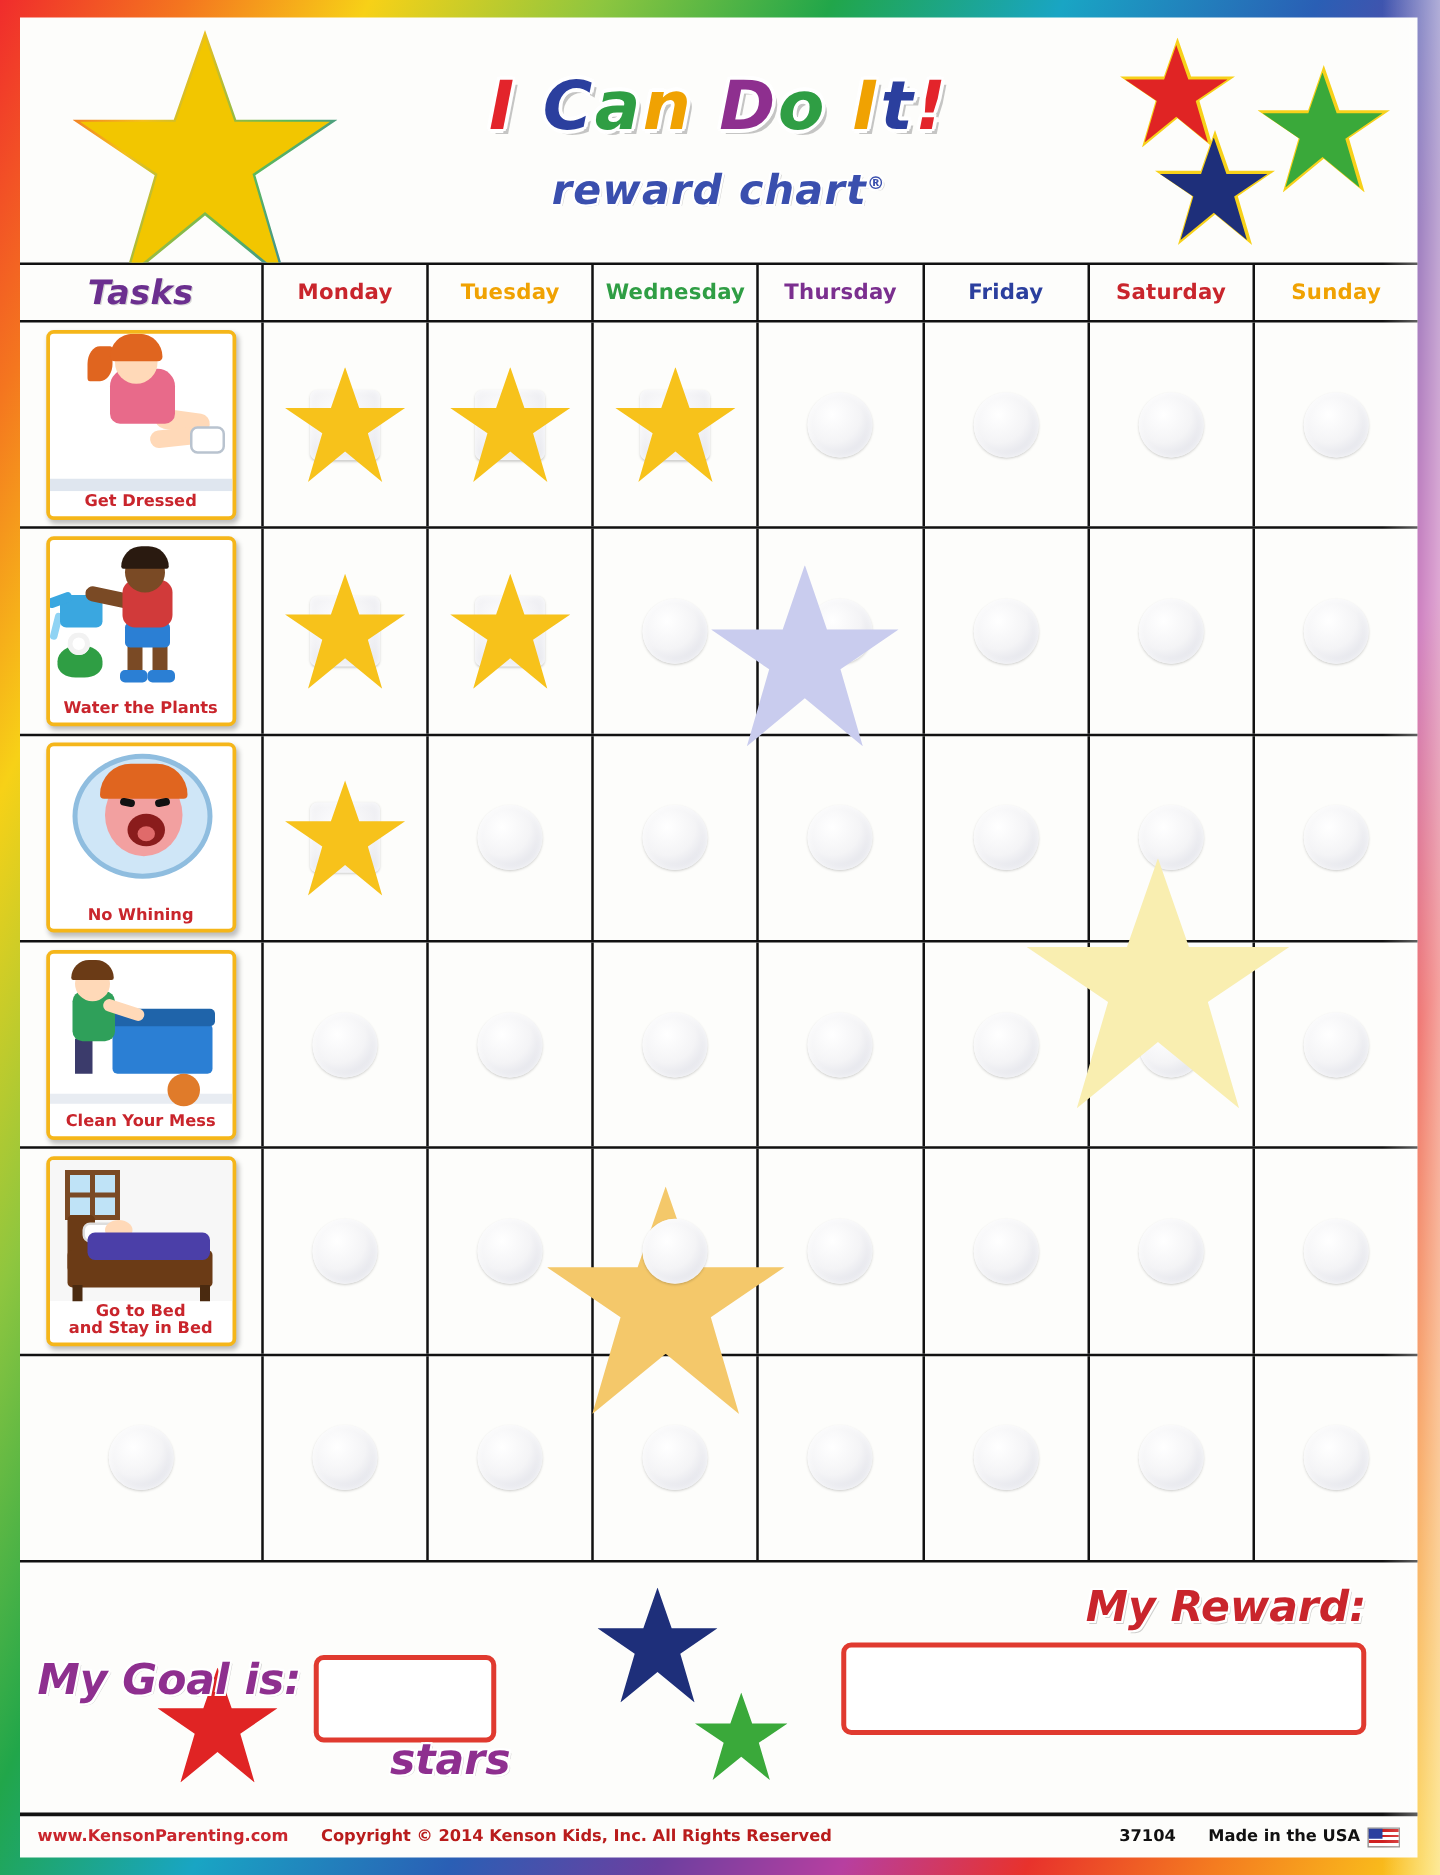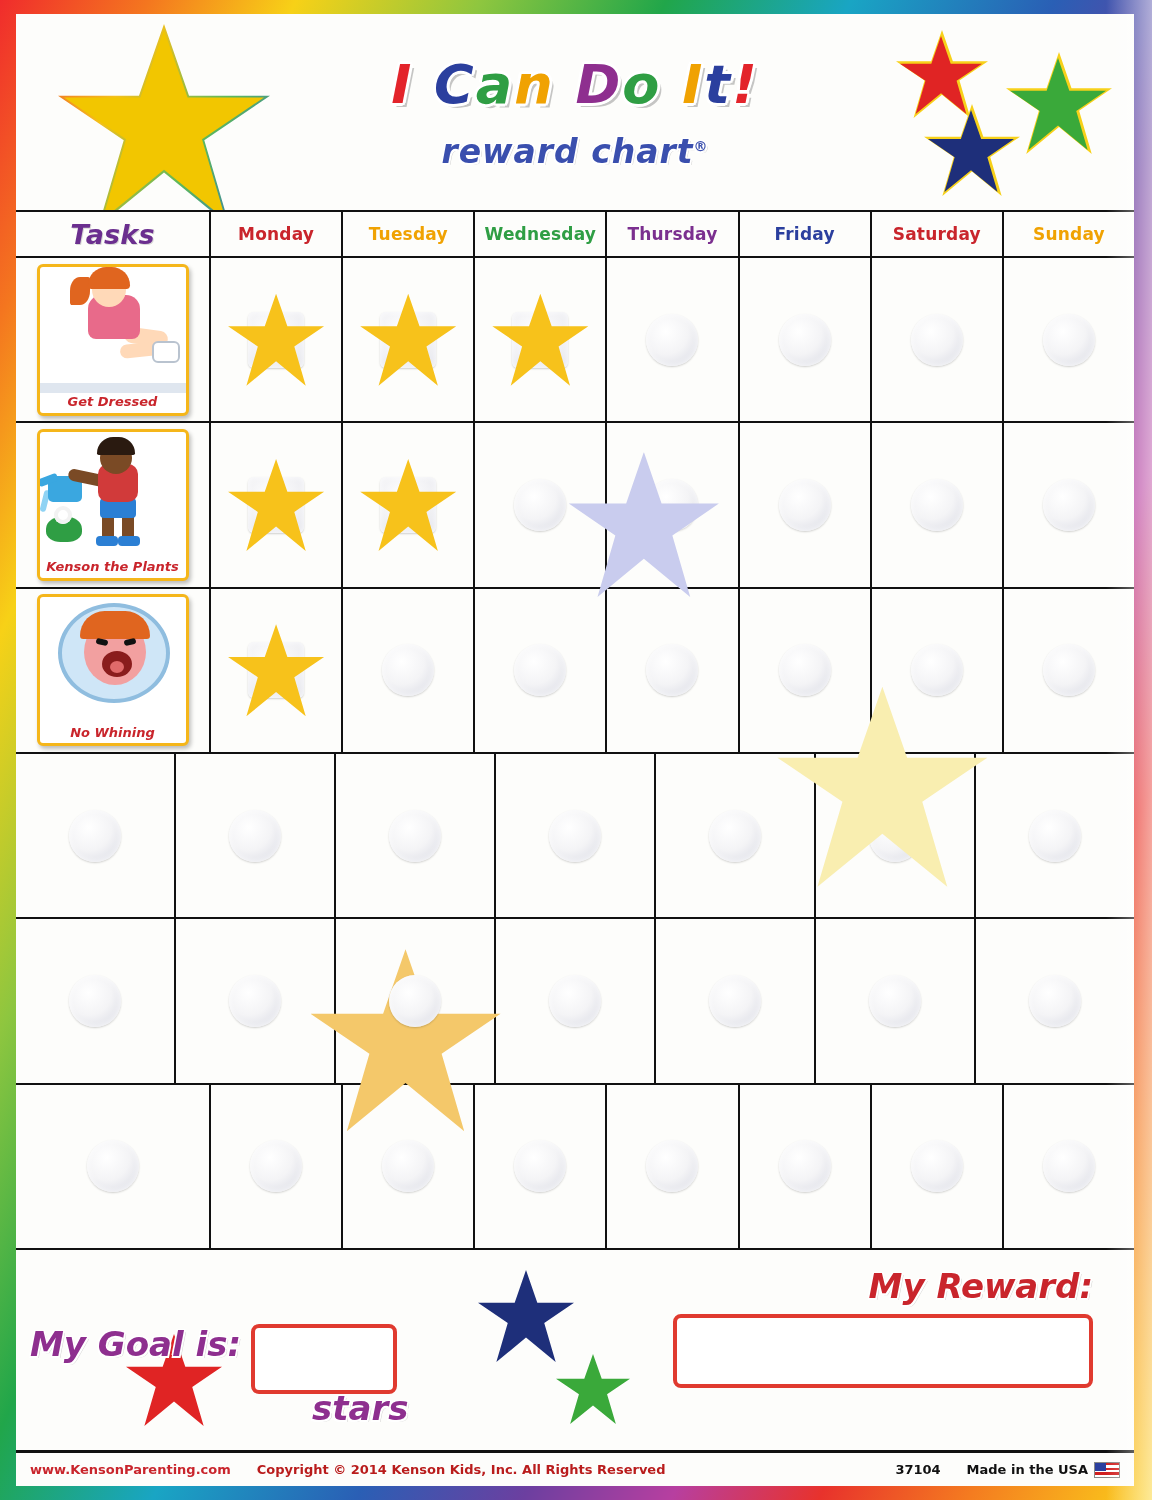--- a/index.html
+++ b/index.html
@@ -257,21 +257,20 @@
     border: 3px solid #f5b61a;
     border-radius: 6px;
     box-shadow: 2px 3px 4px rgba(0,0,0,0.25);
     display: flex;
     flex-direction: column;
     align-items: center;
     justify-content: flex-start;
     box-sizing: border-box;
     overflow: hidden;
     position: relative;
-    font-style: italic;
   }
   .task-art {
     flex: 1 1 auto;
     width: 100%;
     position: relative;
     overflow: hidden;
   }
   .task-label {
     flex: 0 0 auto;
     width: 100%;
@@ -519,21 +518,21 @@
               <div class="fig wp-arm"></div>
               <div class="fig wp-leg l"></div>
               <div class="fig wp-leg r"></div>
               <div class="fig wp-shoe l"></div>
               <div class="fig wp-shoe r"></div>
               <div class="fig wp-shorts"></div>
               <div class="fig wp-body"></div>
               <div class="fig wp-head"></div>
               <div class="fig wp-hair"></div>
             </div>
-            <div class="task-label">Kenson the Plants</div>
+            <div class="task-label">Water the Plants</div>
           </div>
         </div>
         <div class="cell">
           <div class="dot sq"></div>
           <div class="rstar star"></div>
         </div>
         <div class="cell">
           <div class="dot sq"></div>
           <div class="rstar star"></div>
         </div>
@@ -588,20 +587,36 @@
         </div>
         <div class="cell">
           <div class="dot"></div>
         </div>
         <div class="cell">
           <div class="dot"></div>
         </div>
       </div>
 
       <div class="row">
+        <div class="cell task">
+          <div class="task-card">
+            <div class="task-art">
+              <div class="fig cm-floor"></div>
+              <div class="fig cm-box"></div>
+              <div class="fig cm-lid"></div>
+              <div class="fig cm-leg"></div>
+              <div class="fig cm-body"></div>
+              <div class="fig cm-arm"></div>
+              <div class="fig cm-head"></div>
+              <div class="fig cm-hair"></div>
+              <div class="fig cm-ball"></div>
+            </div>
+            <div class="task-label">Clean Your Mess</div>
+          </div>
+        </div>
         <div class="cell">
           <div class="dot"></div>
         </div>
         <div class="cell">
           <div class="dot"></div>
         </div>
         <div class="cell">
           <div class="dot"></div>
         </div>
         <div class="cell">
@@ -613,20 +628,41 @@
         <div class="cell">
           <div class="rstar cream star big" style="left:42%; top:20%; width:210px; height:200px;"></div>
           <div class="dot"></div>
         </div>
         <div class="cell">
           <div class="dot"></div>
         </div>
       </div>
 
       <div class="row">
+        <div class="cell task">
+          <div class="task-card">
+            <div class="task-art">
+              <div class="fig gb-wall"></div>
+              <div class="fig gb-window"></div>
+              <div class="fig gb-winbar-v"></div>
+              <div class="fig gb-winbar-h"></div>
+              <div class="fig gb-headboard"></div>
+              <div class="fig gb-bed"></div>
+              <div class="fig gb-leg l"></div>
+              <div class="fig gb-leg r"></div>
+              <div class="fig gb-pillow"></div>
+              <div class="fig gb-kid"></div>
+              <div class="fig gb-blanket"></div>
+            </div>
+            <div class="task-label">
+              <span>Go to Bed</span><br>
+              <span>and Stay in Bed</span>
+            </div>
+          </div>
+        </div>
         <div class="cell">
           <div class="dot"></div>
         </div>
         <div class="cell">
           <div class="dot"></div>
         </div>
         <div class="cell">
           <div class="rstar peach star big" style="left:44%; top:74%; width:190px; height:182px;"></div>
           <div class="dot" style="z-index:4;"></div>
         </div>

